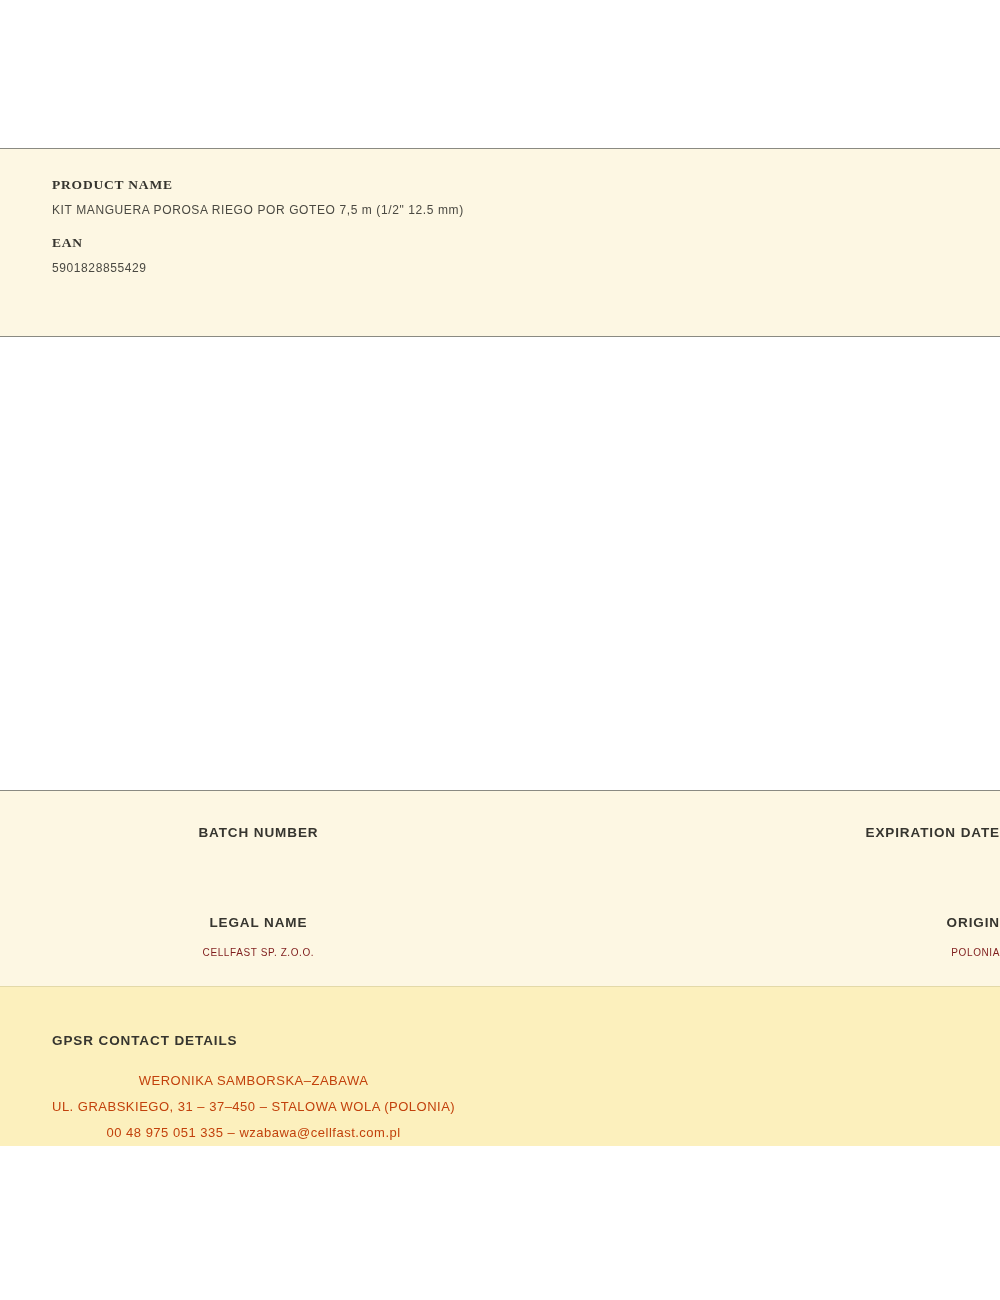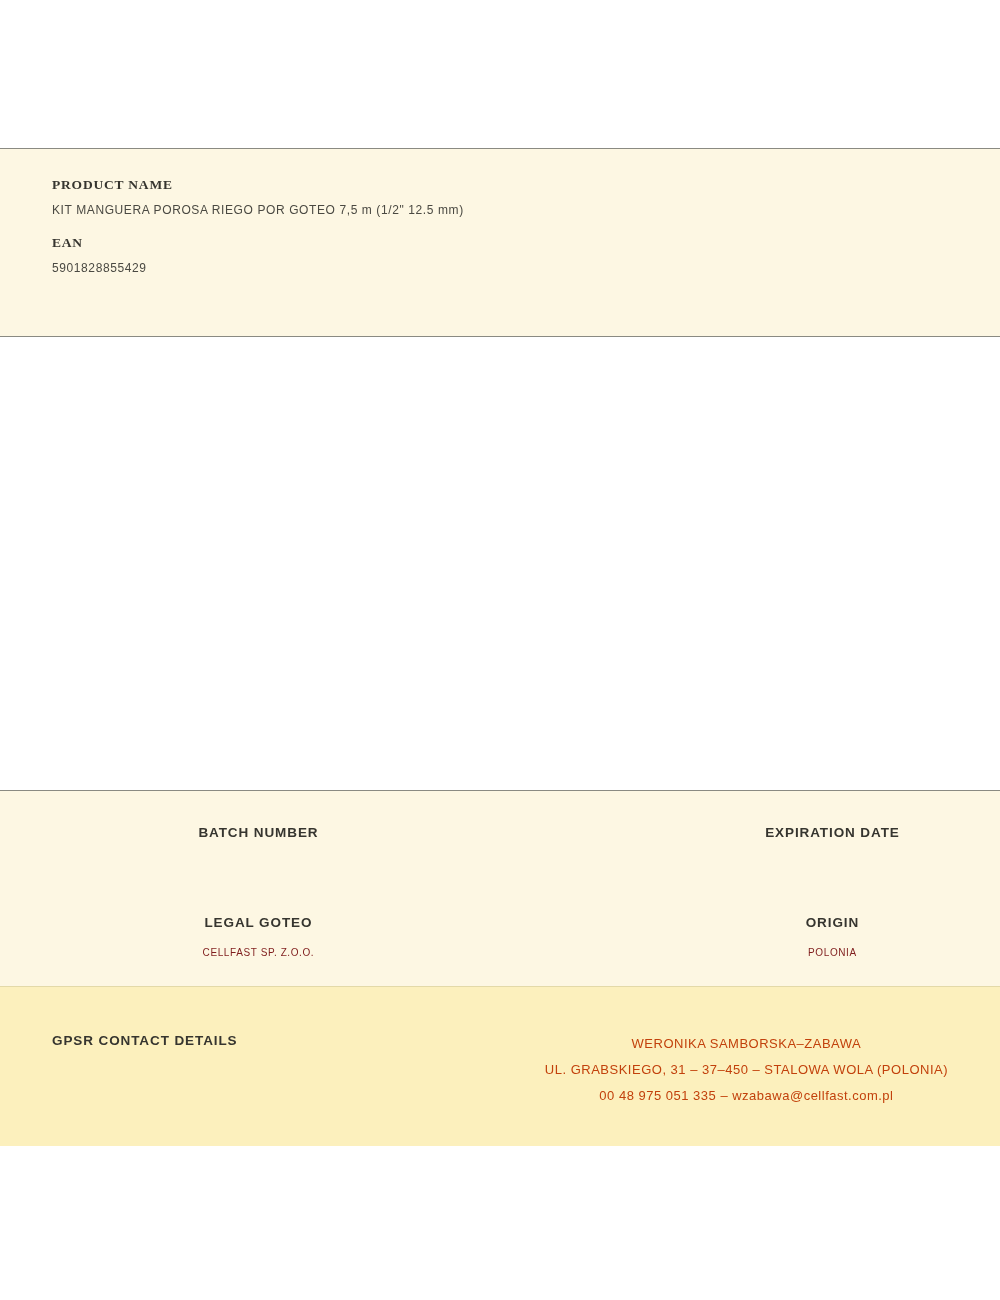--- a/index.html
+++ b/index.html
@@ -91,21 +91,21 @@
     box-sizing: border-box;
   }
   .col-left {
     width: 620px;
     text-align: center;
     padding-right: 120px;
     margin-left: 12px;
   }
   .col-right {
     width: 380px;
-    text-align: center;
+    text-align: right;
     padding-left: 40px;
   }
 
   .info-label {
     font-size: 13.5px;
     font-weight: bold;
     letter-spacing: 0.9px;
     color: #36352f;
     margin: 0 0 17px 0;
   }
@@ -124,20 +124,21 @@
     top: 986px;
     width: 1000px;
     height: 160px;
     background: #fcf0bd;
     border-top: 1px solid #e3d9a8;
     box-sizing: border-box;
     padding: 44px 52px 0 52px;
     display: flex;
     justify-content: space-between;
     align-items: flex-start;
+    flex-direction: column;
   }
 
   .gpsr-label {
     font-size: 13.5px;
     font-weight: bold;
     letter-spacing: 0.9px;
     color: #36352f;
     white-space: nowrap;
     padding-top: 2px;
   }
@@ -188,21 +189,21 @@
         <p class="info-value"></p>
       </div>
       <div class="info-col col-right">
         <p class="info-label">EXPIRATION DATE</p>
         <p class="info-value"></p>
       </div>
     </div>
 
     <div class="info-row row2">
       <div class="info-col col-left">
-        <p class="info-label">LEGAL GOTEO</p>
+        <p class="info-label">LEGAL NAME</p>
         <p class="info-value">CELLFAST SP. Z.O.O.</p>
       </div>
       <div class="info-col col-right">
         <p class="info-label">ORIGIN</p>
         <p class="info-value">POLONIA</p>
       </div>
     </div>
 
   </div>
 

